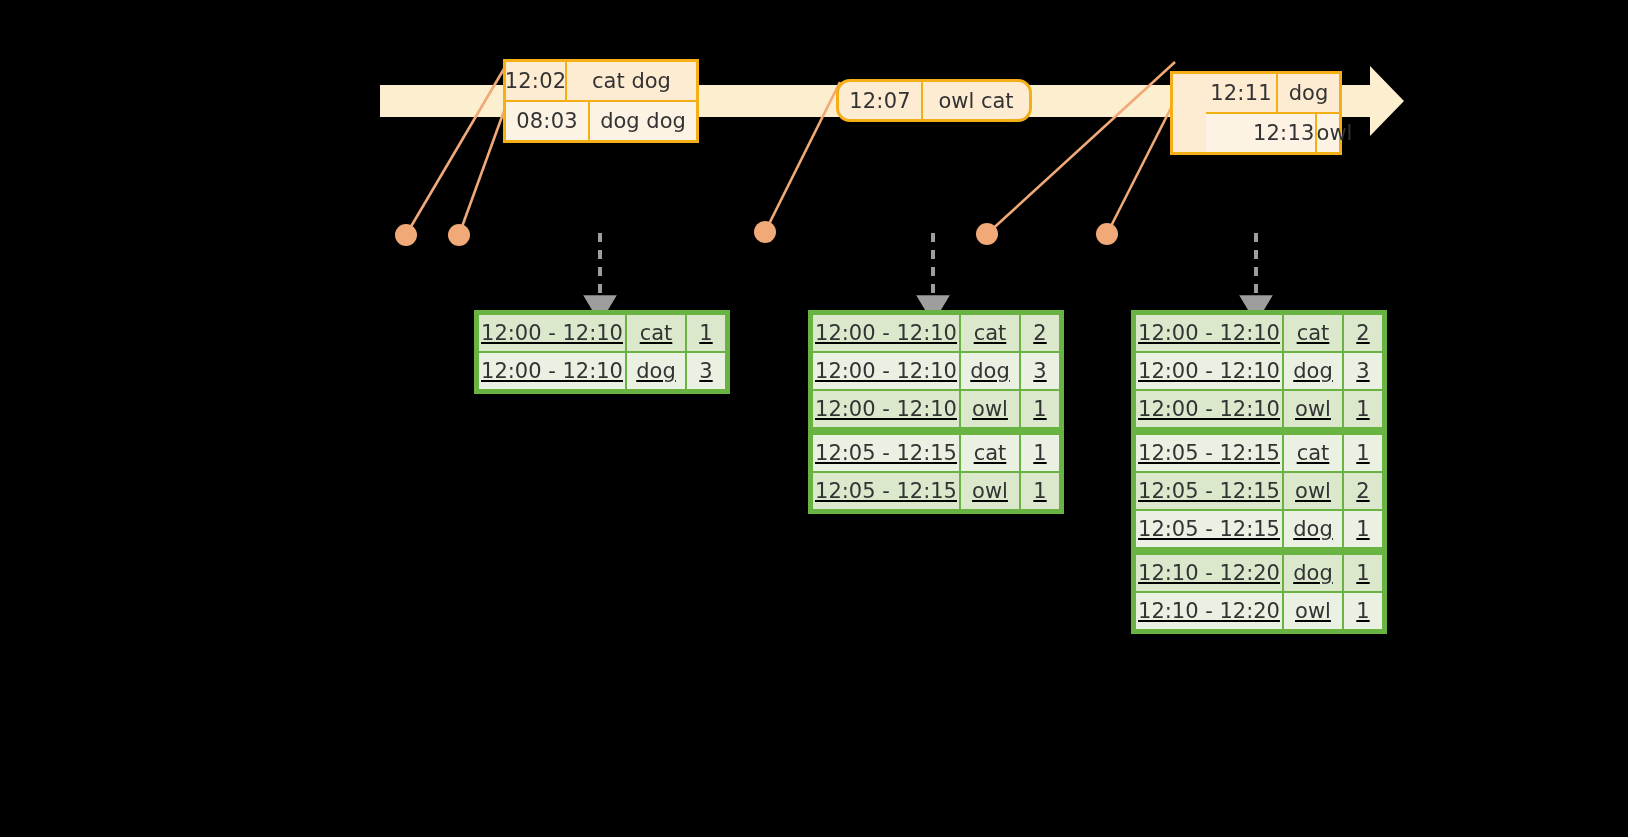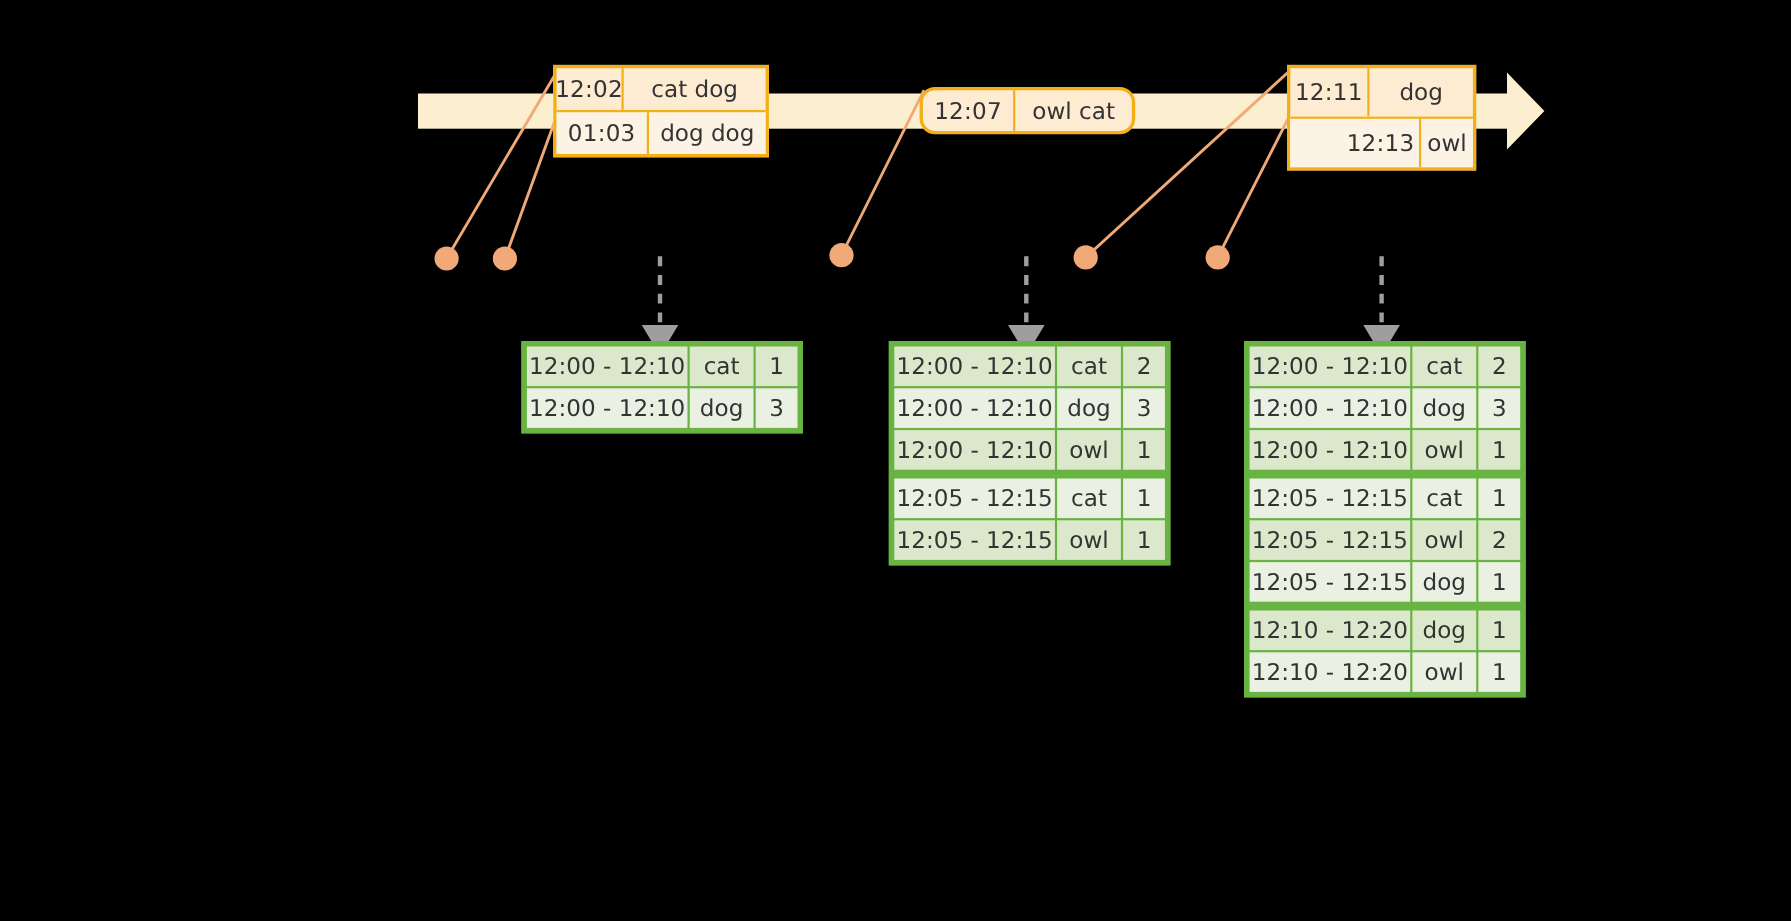--- a/index.html
+++ b/index.html
@@ -23,21 +23,21 @@
     font-size:21px;color:#333;letter-spacing:.2px;
   }
   .evval{
     box-sizing:border-box;flex:1 1 auto;
     display:flex;align-items:center;justify-content:center;
     font-size:21px;color:#333;
   }
   .gtable{
     position:absolute;border:3px solid #69B342;background:#69B342;
     box-sizing:border-box;z-index:6;
-    display:flex;flex-direction:column;gap:2px;padding:2px;
+    display:flex;flex-direction:column;gap:2px;padding:2px;text-decoration:underline;
   }
   .grow{display:flex;gap:2px;height:36px;}
   .gcell{
     box-sizing:border-box;display:flex;align-items:center;justify-content:center;
     font-size:21px;color:#333;background:#DCE8CC;
   }
   .grow.light .gcell{background:#EAF0E2;}
   .c-win{width:146px;}
   .c-word{width:58px;}
   .c-num{width:38px;}
@@ -80,33 +80,33 @@
         <line x1="1256" y1="233" x2="1256" y2="308" marker-end="url(#greyhead)"></line>
       </g>
   </svg>
 
   <div class="evbox" style="left:503px;top:59px;width:196px;height:84px;">
     <div class="evrow">
       <div class="evtime c-ev1" style="width:61px;">12:02</div>
       <div class="evval">cat dog</div>
     </div>
     <div class="evrow alt">
-      <div class="evtime" style="width:84px;">01:03</div>
+      <div class="evtime" style="width:84px;">08:03</div>
       <div class="evval">dog dog</div>
     </div>
   </div>
 
   <div class="evbox" style="left:836px;top:79px;width:196px;height:43px;border-radius:14px;">
     <div class="evrow">
       <div class="evtime" style="width:84px;">12:07</div>
       <div class="evval">owl cat</div>
     </div>
   </div>
 
-  <div class="evbox" style="left:1170px;top:59px;width:172px;height:96px;">
+  <div class="evbox" style="left:1170px;top:71px;width:172px;height:84px;padding-left:33px;">
     <div class="evrow">
       <div class="evtime" style="width:72px;">12:11</div>
       <div class="evval">dog</div>
     </div>
     <div class="evrow alt">
       <div class="evtime" style="width:72px;margin-left:47px;">12:13</div>
       <div class="evval">owl</div>
     </div>
   </div>
 

